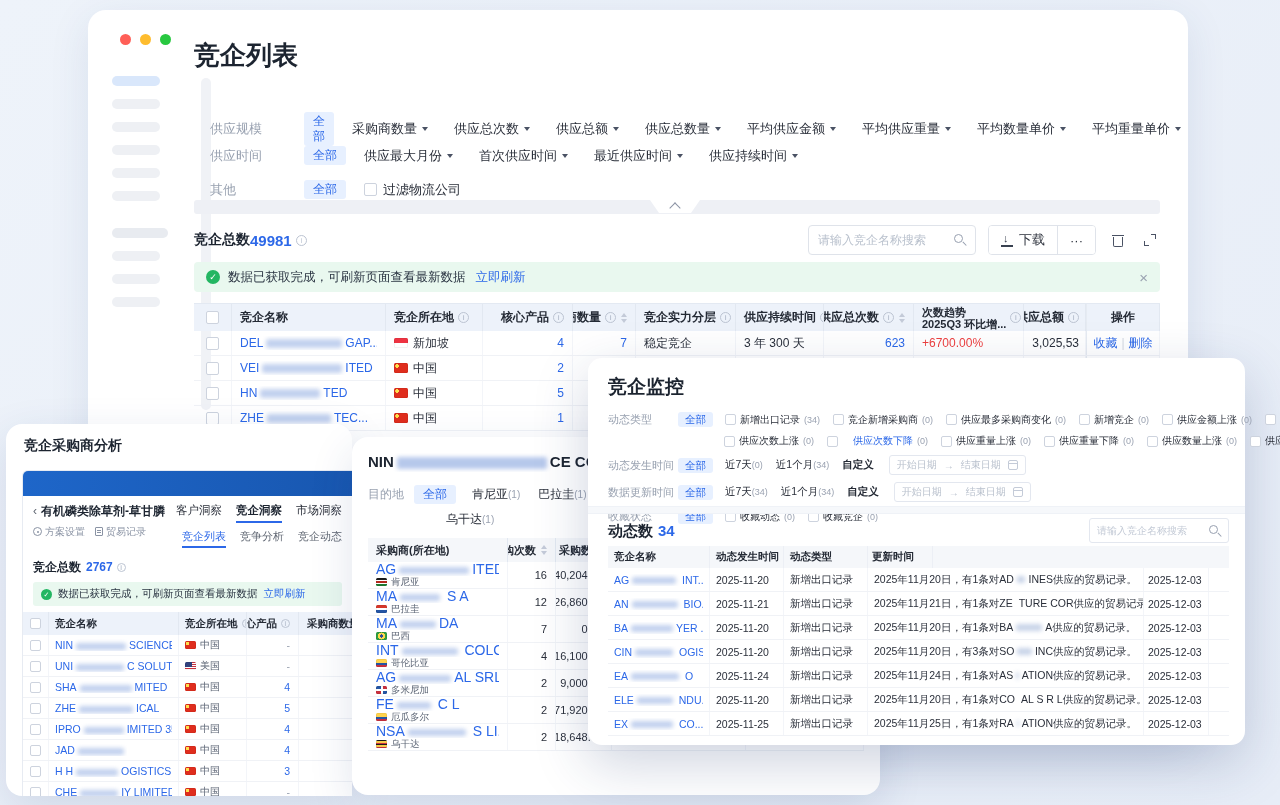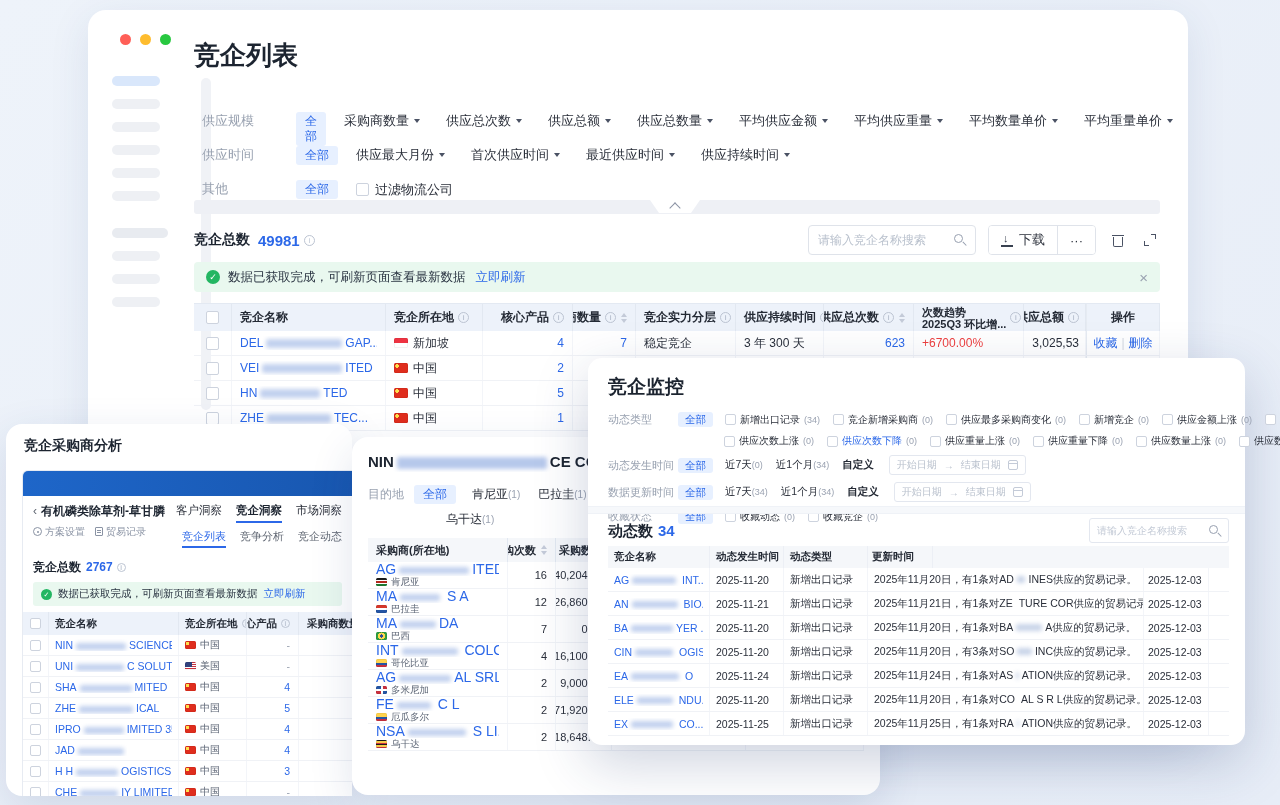--- a/index.html
+++ b/index.html
@@ -70,30 +70,30 @@
   .dots{position:absolute;left:32px;top:24px;display:flex;gap:9px;}
   .dots i{width:11px;height:11px;border-radius:50%;display:block;}
   .skel{position:absolute;left:24px;top:66px;width:56px;display:flex;flex-direction:column;}
   .skel i{height:10px;width:48px;border-radius:5px;background:#eef0f4;margin-bottom:13px;display:block;}
   .skel i.b{background:#d9e7fb;}
   .skel i.w{width:56px;background:#e8ebf0;}
   .skel i.gap{background:transparent;height:14px;margin-bottom:0;}
   .vrail{position:absolute;left:113px;top:68px;width:10px;height:332px;background:#f0f2f6;border-radius:6px;}
   .content{position:absolute;left:106px;top:0;width:966px;height:732px;}
   .pgtitle{position:absolute;left:0;top:28px;font-size:26px;font-weight:bold;color:var(--head);}
-  .frow{position:absolute;left:8px;right:0;display:flex;}
+  .frow{position:absolute;left:16px;right:0;display:flex;align-items:center;}
   .frow .flabel{width:94px;font-size:13px;color:var(--gray);flex:none;}
   .fitems{display:flex;gap:26px;margin-left:18px;white-space:nowrap;}
   .fitem{font-size:13px;color:var(--txt);cursor:pointer;}
   .fck{display:flex;align-items:center;gap:6px;margin-left:18px;font-size:13px;color:var(--txt);}
   .strip{position:absolute;left:0;right:0;top:190px;height:14px;background:#eef0f5;border-radius:3px;}
   .notch{position:absolute;left:456px;top:0;width:50px;height:13px;background:#fff;clip-path:polygon(0 0,100% 0,82% 100%,18% 100%);display:flex;justify-content:center;}
   .totalrow{position:absolute;left:0;right:0;top:214px;height:32px;display:flex;align-items:center;}
   .totalrow b{font-size:14px;color:var(--head);}
-  .totalrow .tv{font-size:15px;font-weight:bold;color:var(--blue);margin-left:8px;}
+  .totalrow .tv{font-size:15px;font-weight:bold;color:var(--blue);margin-left:0;}
   .controls{position:absolute;right:0;top:0;height:32px;display:flex;align-items:center;gap:12px;}
   .searchbox{width:168px;height:30px;border:1px solid #dfe3ea;border-radius:4px;display:flex;align-items:center;padding:0 9px;gap:6px;}
   .searchbox input{border:none;outline:none;flex:1;font-size:12px;color:#333;min-width:0;}
   .searchbox input::placeholder{color:#b9c1cd;}
   .btngrp{display:flex;height:30px;border:1px solid #dfe3ea;border-radius:4px;overflow:hidden;}
   .btn{display:flex;align-items:center;gap:6px;padding:0 12px;font-size:13px;color:var(--txt);background:#fff;cursor:pointer;}
   .btn+.btn{border-left:1px solid #dfe3ea;}
   .toolico{display:flex;align-items:center;justify-content:center;width:20px;cursor:pointer;}
   .banner{position:absolute;left:0;right:0;top:252px;height:30px;background:#e9f8ef;border-radius:4px;display:flex;align-items:center;padding:0 12px;gap:8px;font-size:12.5px;color:#2a3442;}
   .banner .act{color:var(--blue);margin-left:2px;}
@@ -173,21 +173,21 @@
   
   #panelMon{left:588px;top:358px;width:657px;height:387px;border-radius:14px;z-index:6;box-shadow:0 18px 54px rgba(30,55,110,.22);}
   #panelMon .ctitle{position:absolute;left:20px;top:16px;font-size:19px;font-weight:bold;color:var(--head);}
   .monfilters{position:absolute;left:20px;right:16px;top:54px;}
   .mrow{display:flex;align-items:center;margin-bottom:7px;white-space:nowrap;}
   .mrow .flabel{width:70px;font-size:11px;color:var(--gray);flex:none;}
   .mrow .chip{margin-right:12px;flex:none;}
   .cks{display:flex;gap:13px;align-items:center;}
   .ck{display:flex;align-items:center;gap:4px;font-size:10px;color:var(--txt);cursor:pointer;}
   .ck .cnt{font-size:9px;color:#9aa2b1;}
-  .ck .hl{color:var(--blue);}
+  .ck .hl{color:var(--blue);margin-left:11px;}
   .mrow .opt{font-size:10.5px;color:var(--txt);margin-right:13px;}
   .mrow .cnt2{font-size:9px;color:#9aa2b1;}
   .dinput{display:flex;align-items:center;gap:7px;border:1px solid #e3e7ef;border-radius:3px;height:20px;padding:0 7px;font-size:10px;color:#b9c1cd;margin-left:2px;}
   .mdivider{position:absolute;left:0;right:0;top:148px;height:8px;background:#f6f8fb;border-top:1px solid #eff2f7;border-bottom:1px solid #eff2f7;}
   .mcount{position:absolute;left:20px;top:164px;font-size:15px;font-weight:bold;color:var(--head);}
   .mcount .tv{color:var(--blue);margin-left:5px;}
   .monsearch{position:absolute;right:16px;top:160px;width:140px;height:25px;border:1px solid #e3e7ef;border-radius:3px;display:flex;align-items:center;padding:0 7px;gap:5px;}
   .monsearch input{border:none;outline:none;flex:1;font-size:10px;min-width:0;color:#333;}
   .monsearch input::placeholder{color:#c3cad6;}
   .montab{position:absolute;left:20px;right:16px;top:188px;}

